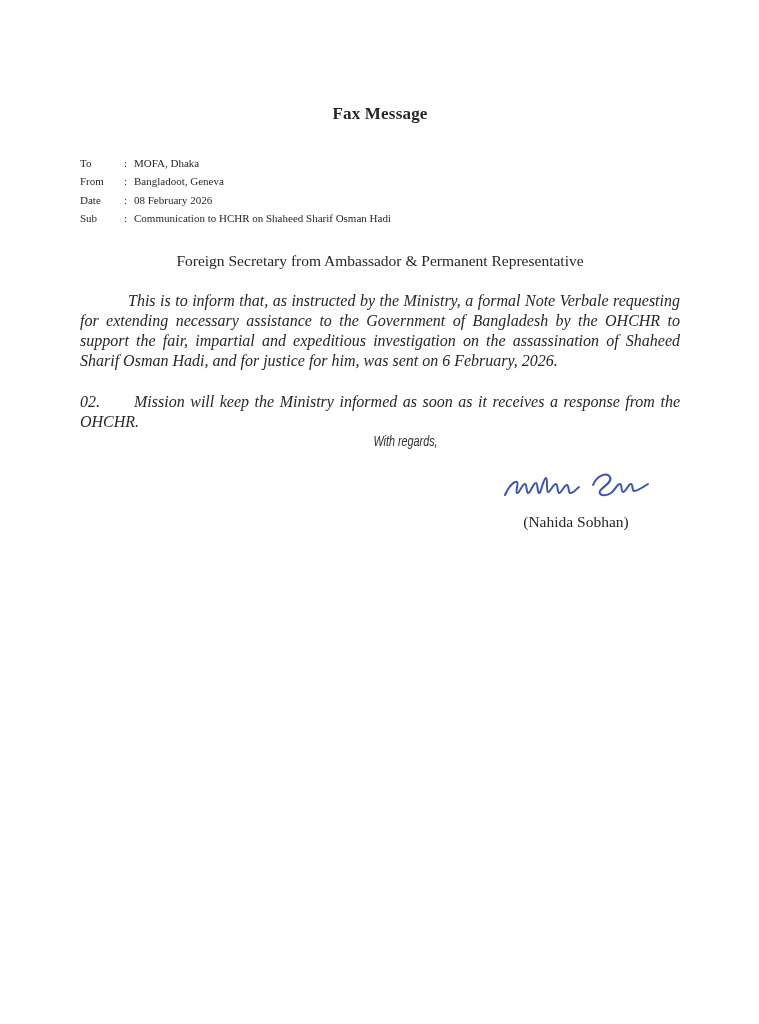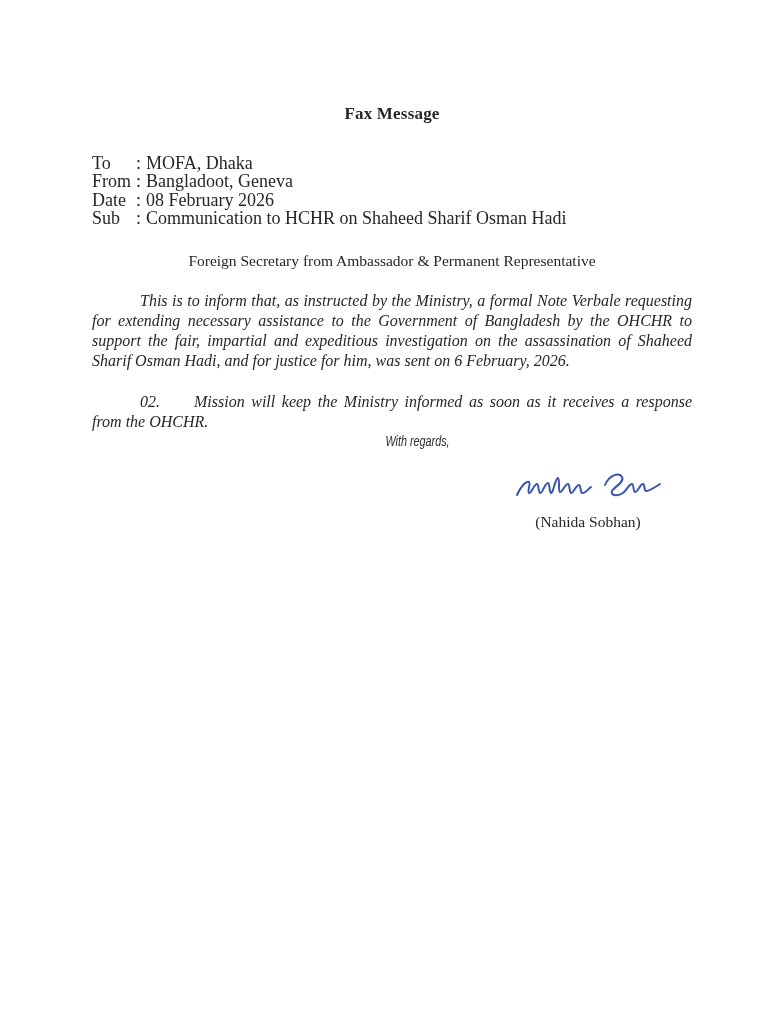--- a/index.html
+++ b/index.html
@@ -11,33 +11,33 @@
     position: relative;
     width: 759px;
     height: 1024px;
     background: #ffffff;
     font-family: "Liberation Serif", serif;
     color: #262626;
     overflow: hidden;
   }
   .content {
     position: absolute;
-    left: 92px;
+    left: 80px;
     top: 104px;
     width: 600px;
   }
   .doc-title {
     font-size: 17px;
     font-weight: bold;
     text-align: center;
     letter-spacing: 0.2px;
     margin: 0 0 30px 0;
   }
   .fields {
-    font-size: 18px;
+    font-size: 11px;
     line-height: 18.4px;
   }
   .field-row { white-space: nowrap; }
   .field-label {
     display: inline-block;
     width: 44px;
   }
   .field-colon {
     display: inline-block;
     width: 10px;
@@ -49,21 +49,21 @@
     margin: 24px 0 0 0;
   }
   .para {
     font-size: 16px;
     line-height: 20px;
     text-align: justify;
     margin: 21px 0 0 0;
     font-style: italic;
   }
   .para-indent { text-indent: 48px; }
-  .para-num { margin-right: 34px; margin-left: 48px; }
+  .para-num { margin-right: 34px; }
   .closing-line {
     text-align: center;
     padding-left: 52px;
   }
   .closing-text {
     display: inline-block;
     font-family: "Liberation Sans", sans-serif;
     font-style: italic;
     font-size: 15px;
     color: #2c2c2c;

